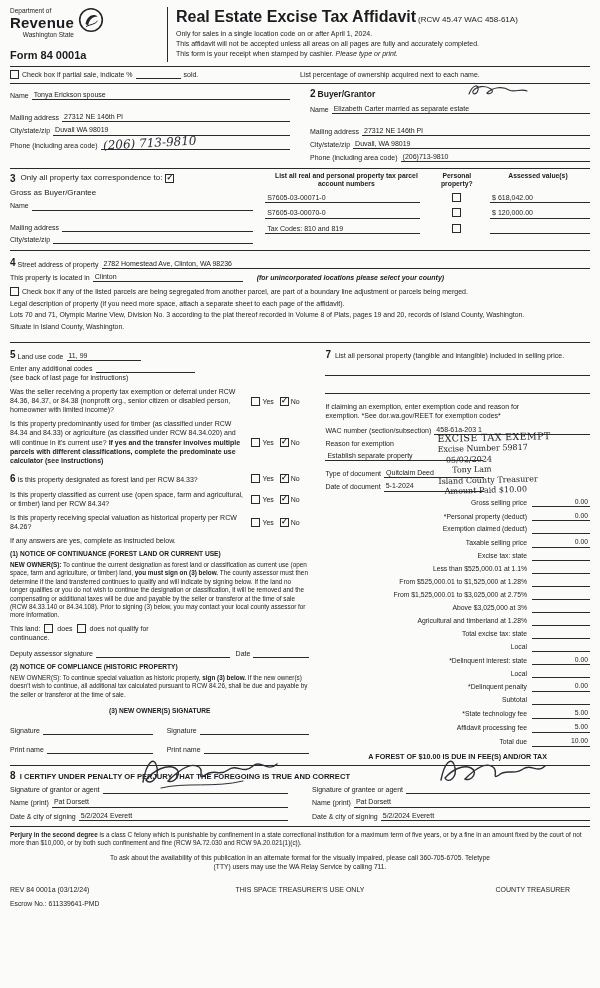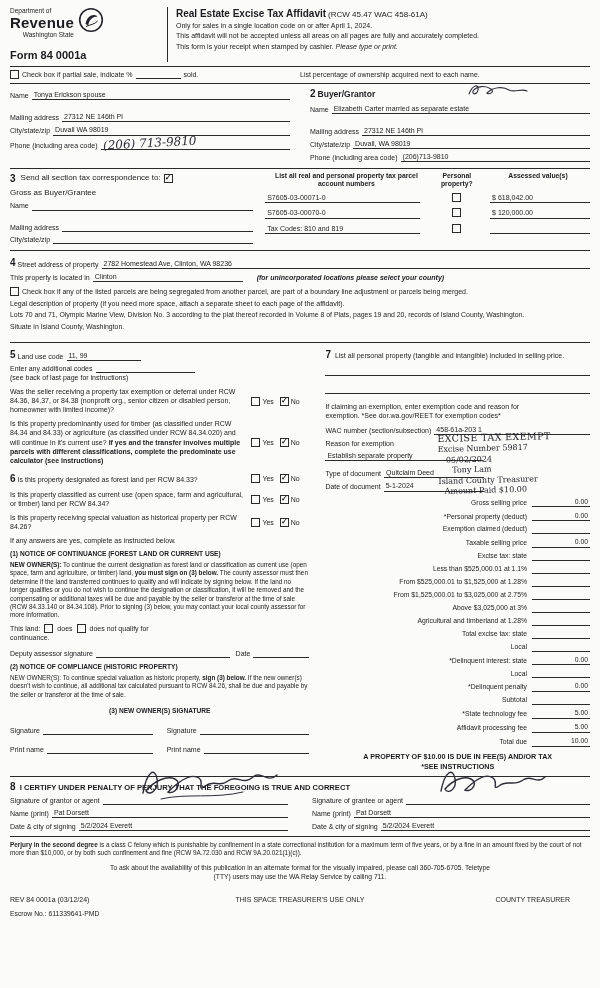--- a/index.html
+++ b/index.html
@@ -19,21 +19,21 @@
       font-size:8px;text-align:center;vertical-align:-1px;font-weight:bold;overflow:visible;flex:none;}
   
   .header{display:flex;padding:2px 0 4px;}
   .hdr-left{width:158px;border-right:1px solid #2a2a2a;padding-right:6px;box-sizing:border-box;}
   .logo-row{display:flex;gap:4px;align-items:flex-start;}
   .dept{font-size:6.5px;}
   .rev{font-size:15px;font-weight:bold;letter-spacing:.2px;line-height:1;}
   .wa{font-size:6.5px;text-align:right;margin-top:1px;}
   .form-num{font-size:11px;font-weight:bold;margin-top:8px;}
   .hdr-right{flex:1;padding-left:8px;}
-  .title{font-size:10px;font-weight:bold;}
+  .title{font-size:16px;font-weight:bold;}
   .title-rcw{font-size:8px;}
   .note{font-size:7px;margin-top:1px;}
   
   .partial{display:flex;align-items:flex-end;padding:3px 0 4px;}
   .partial .half{width:50%;display:flex;align-items:flex-end;gap:3px;}
   .mini-fill{width:45px;border-bottom:1px solid #2a2a2a;min-height:8px;}
   
   .two-col{display:flex;}
   .two-col>.col{width:50%;box-sizing:border-box;padding:3px 10px 6px 0;}
   .two-col>.col+.col{padding-left:10px;padding-right:0;position:relative;}
@@ -181,21 +181,21 @@
           <span class="lbl">Phone (including area code)</span>
           <span class="fill">(206)713-9810</span>
         </div>
     </div>
   </div>
 
   <div class="sec sec3">
     <div class="sec3-left">
       <div class="sec-head" style="display:flex;align-items:center;gap:3px;flex-wrap:wrap;">
         <span class="secnum">3</span>
-        <span>Send all section tax correspondence to:</span>
+        <span>Only all property tax correspondence to:</span>
         <span class="cb">✓</span>
         <span>Gross as Buyer/Grantee</span>
       </div>
       <div class="frow">
           <span class="lbl">Name</span>
           <span class="fill"></span>
         </div>
       <div class="gap8"></div>
       <div class="frow">
           <span class="lbl">Mailing address</span>
@@ -490,22 +490,21 @@
         <div class="fee-row">
             <span class="fee-label">Affidavit processing fee</span>
             <span class="fee-value">5.00</span>
           </div>
         <div class="fee-row">
             <span class="fee-label">Total due</span>
             <span class="fee-value">10.00</span>
           </div>
       </div>
 
-      <div class="minimum">A PROPERTY OF $10.00 IS DUE IN FEE(S) AND/OR TAX</div>
-      <div class="minimum" style="margin-top:1px;">*SEE INSTRUCTIONS</div>
+      <div class="minimum">A FOREST OF $10.00 IS DUE IN FEE(S) AND/OR TAX</div>
     </div>
   </div>
 
   <div class="sec sec8">
     <svg class="sig-svg" style="top:-20px;left:125px;" width="150" height="48" viewBox="0 0 150 48">
       <path d="M8,36 C12,14 20,10 22,22 C24,32 15,40 11,34 C19,24 32,18 40,22 C48,26 40,38 33,35 C42,26 55,15 64,21 C70,25 61,35 70,29 C79,22 84,31 93,24 C102,17 108,29 118,20 C126,13 132,27 142,18" fill="none" stroke="#2e2e38" stroke-width="1.4" stroke-linecap="round"></path>
       <path d="M26,42 C50,36 80,42 108,35" fill="none" stroke="#2e2e38" stroke-width="1" stroke-linecap="round"></path>
     </svg>
     <svg class="sig-svg" style="top:-18px;right:40px;" width="115" height="44" viewBox="0 0 115 44">
       <path d="M6,32 C10,12 18,8 20,20 C22,30 13,36 10,30 C17,22 28,16 36,20 C44,24 36,34 30,31 C39,22 50,13 58,19 C64,23 56,32 64,27 C72,20 78,28 88,21 C96,15 102,26 110,18" fill="none" stroke="#2e2e38" stroke-width="1.4" stroke-linecap="round"></path>

